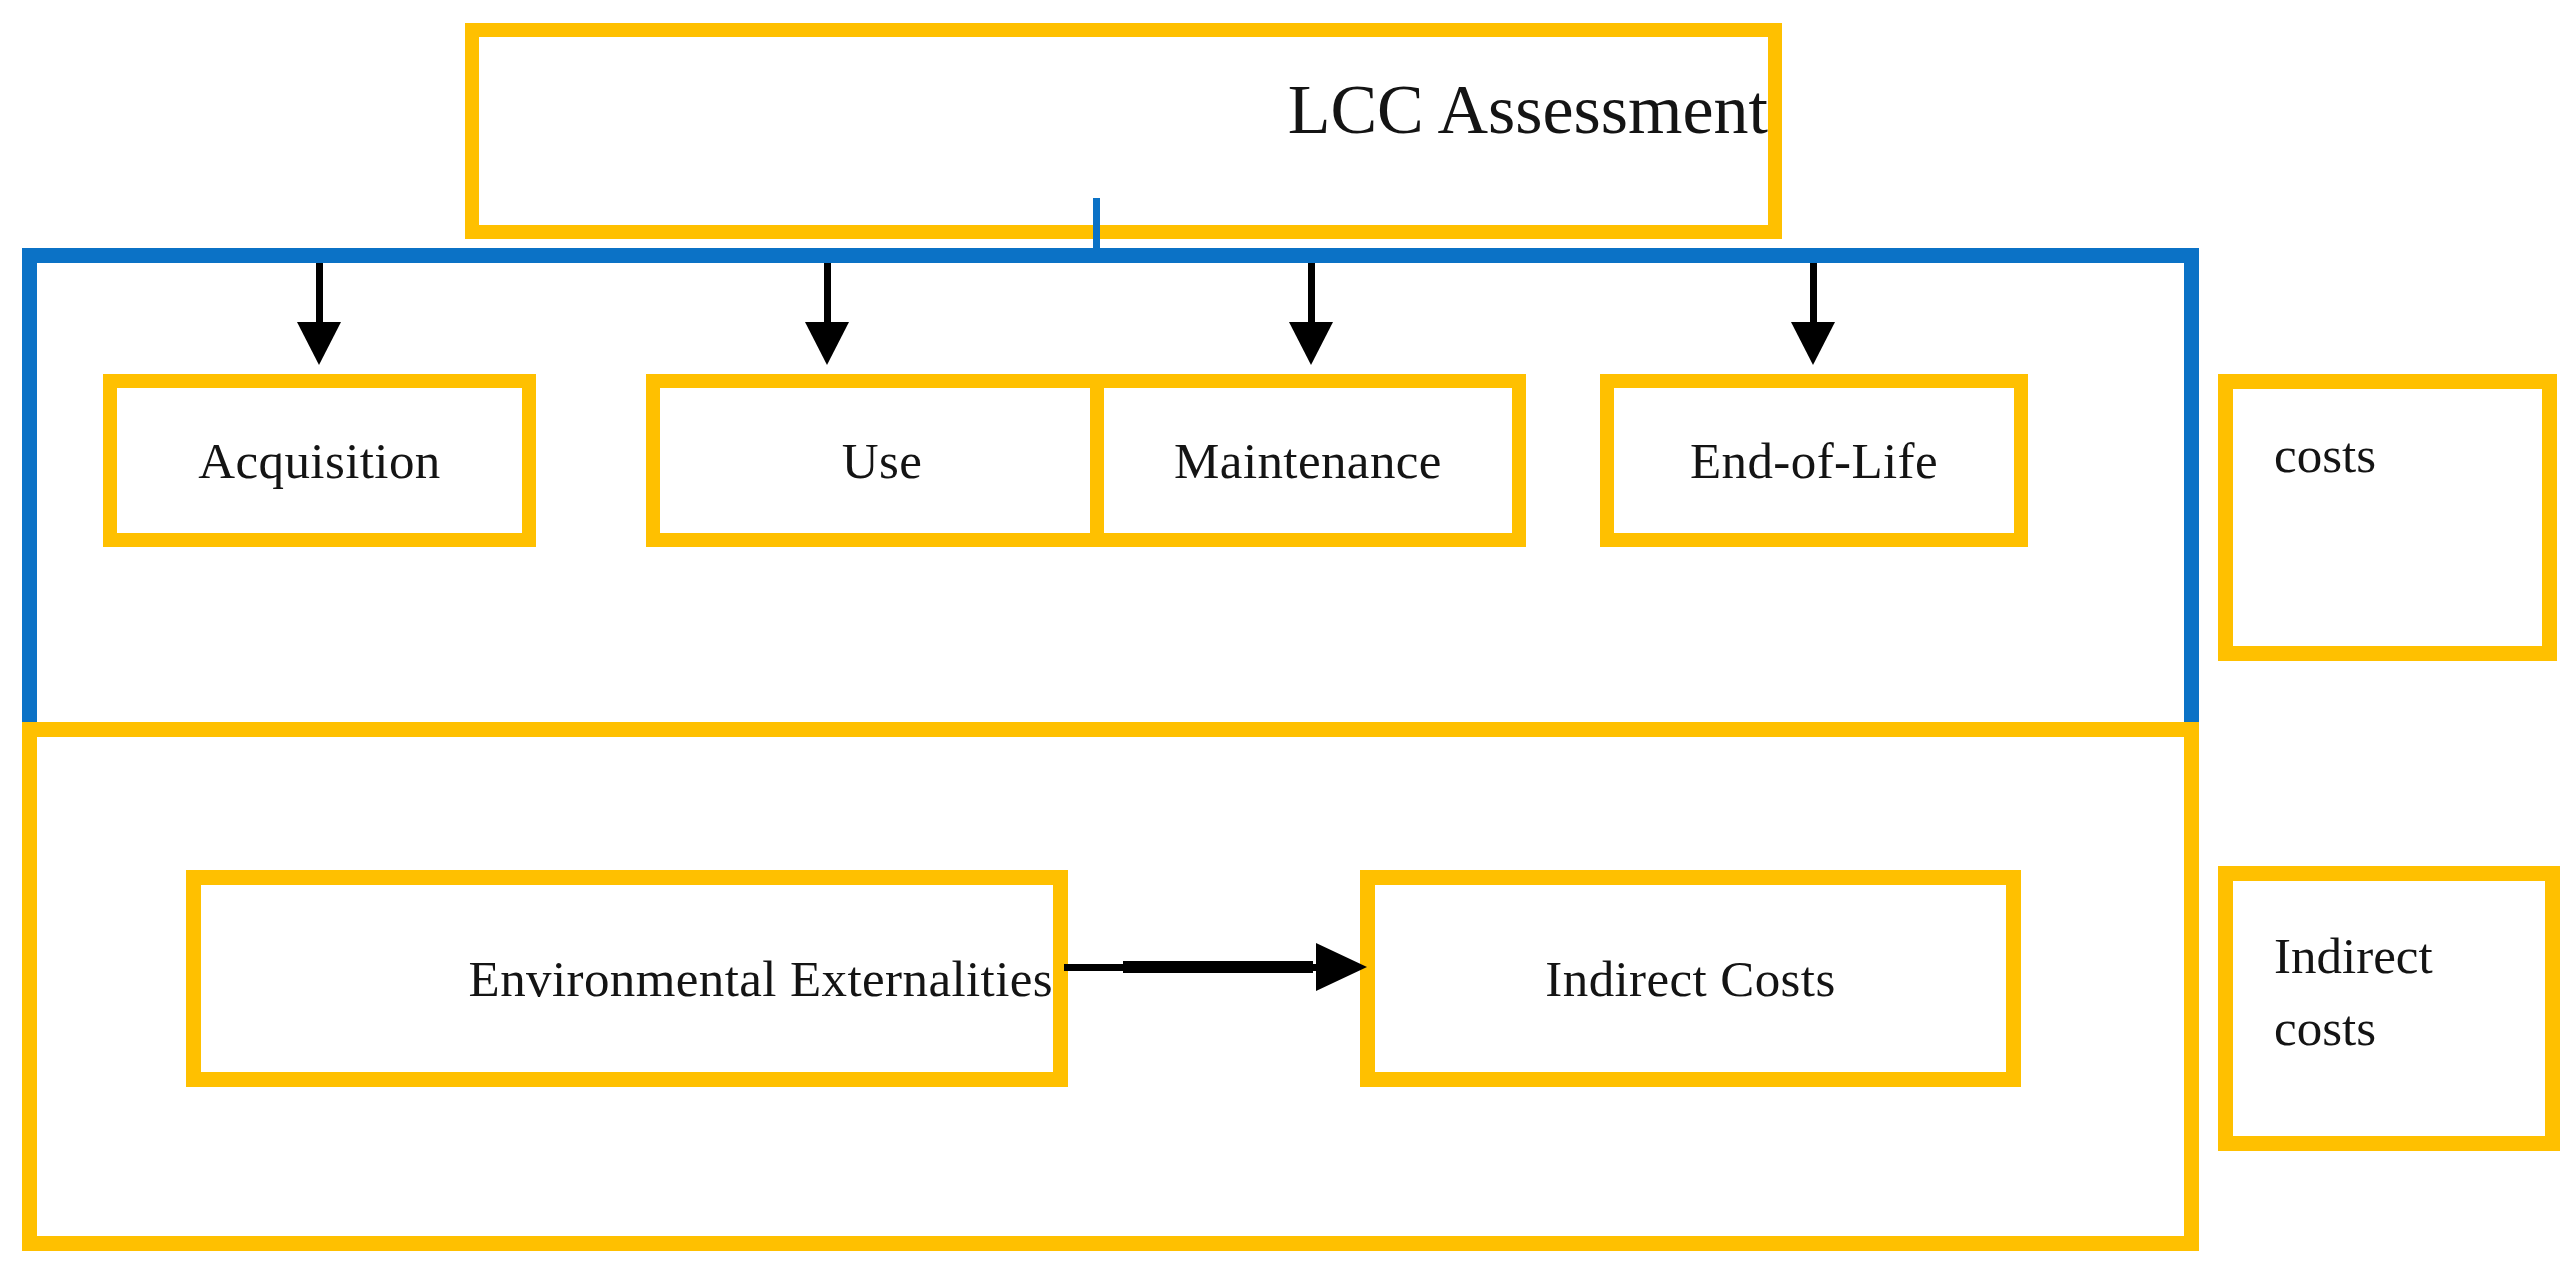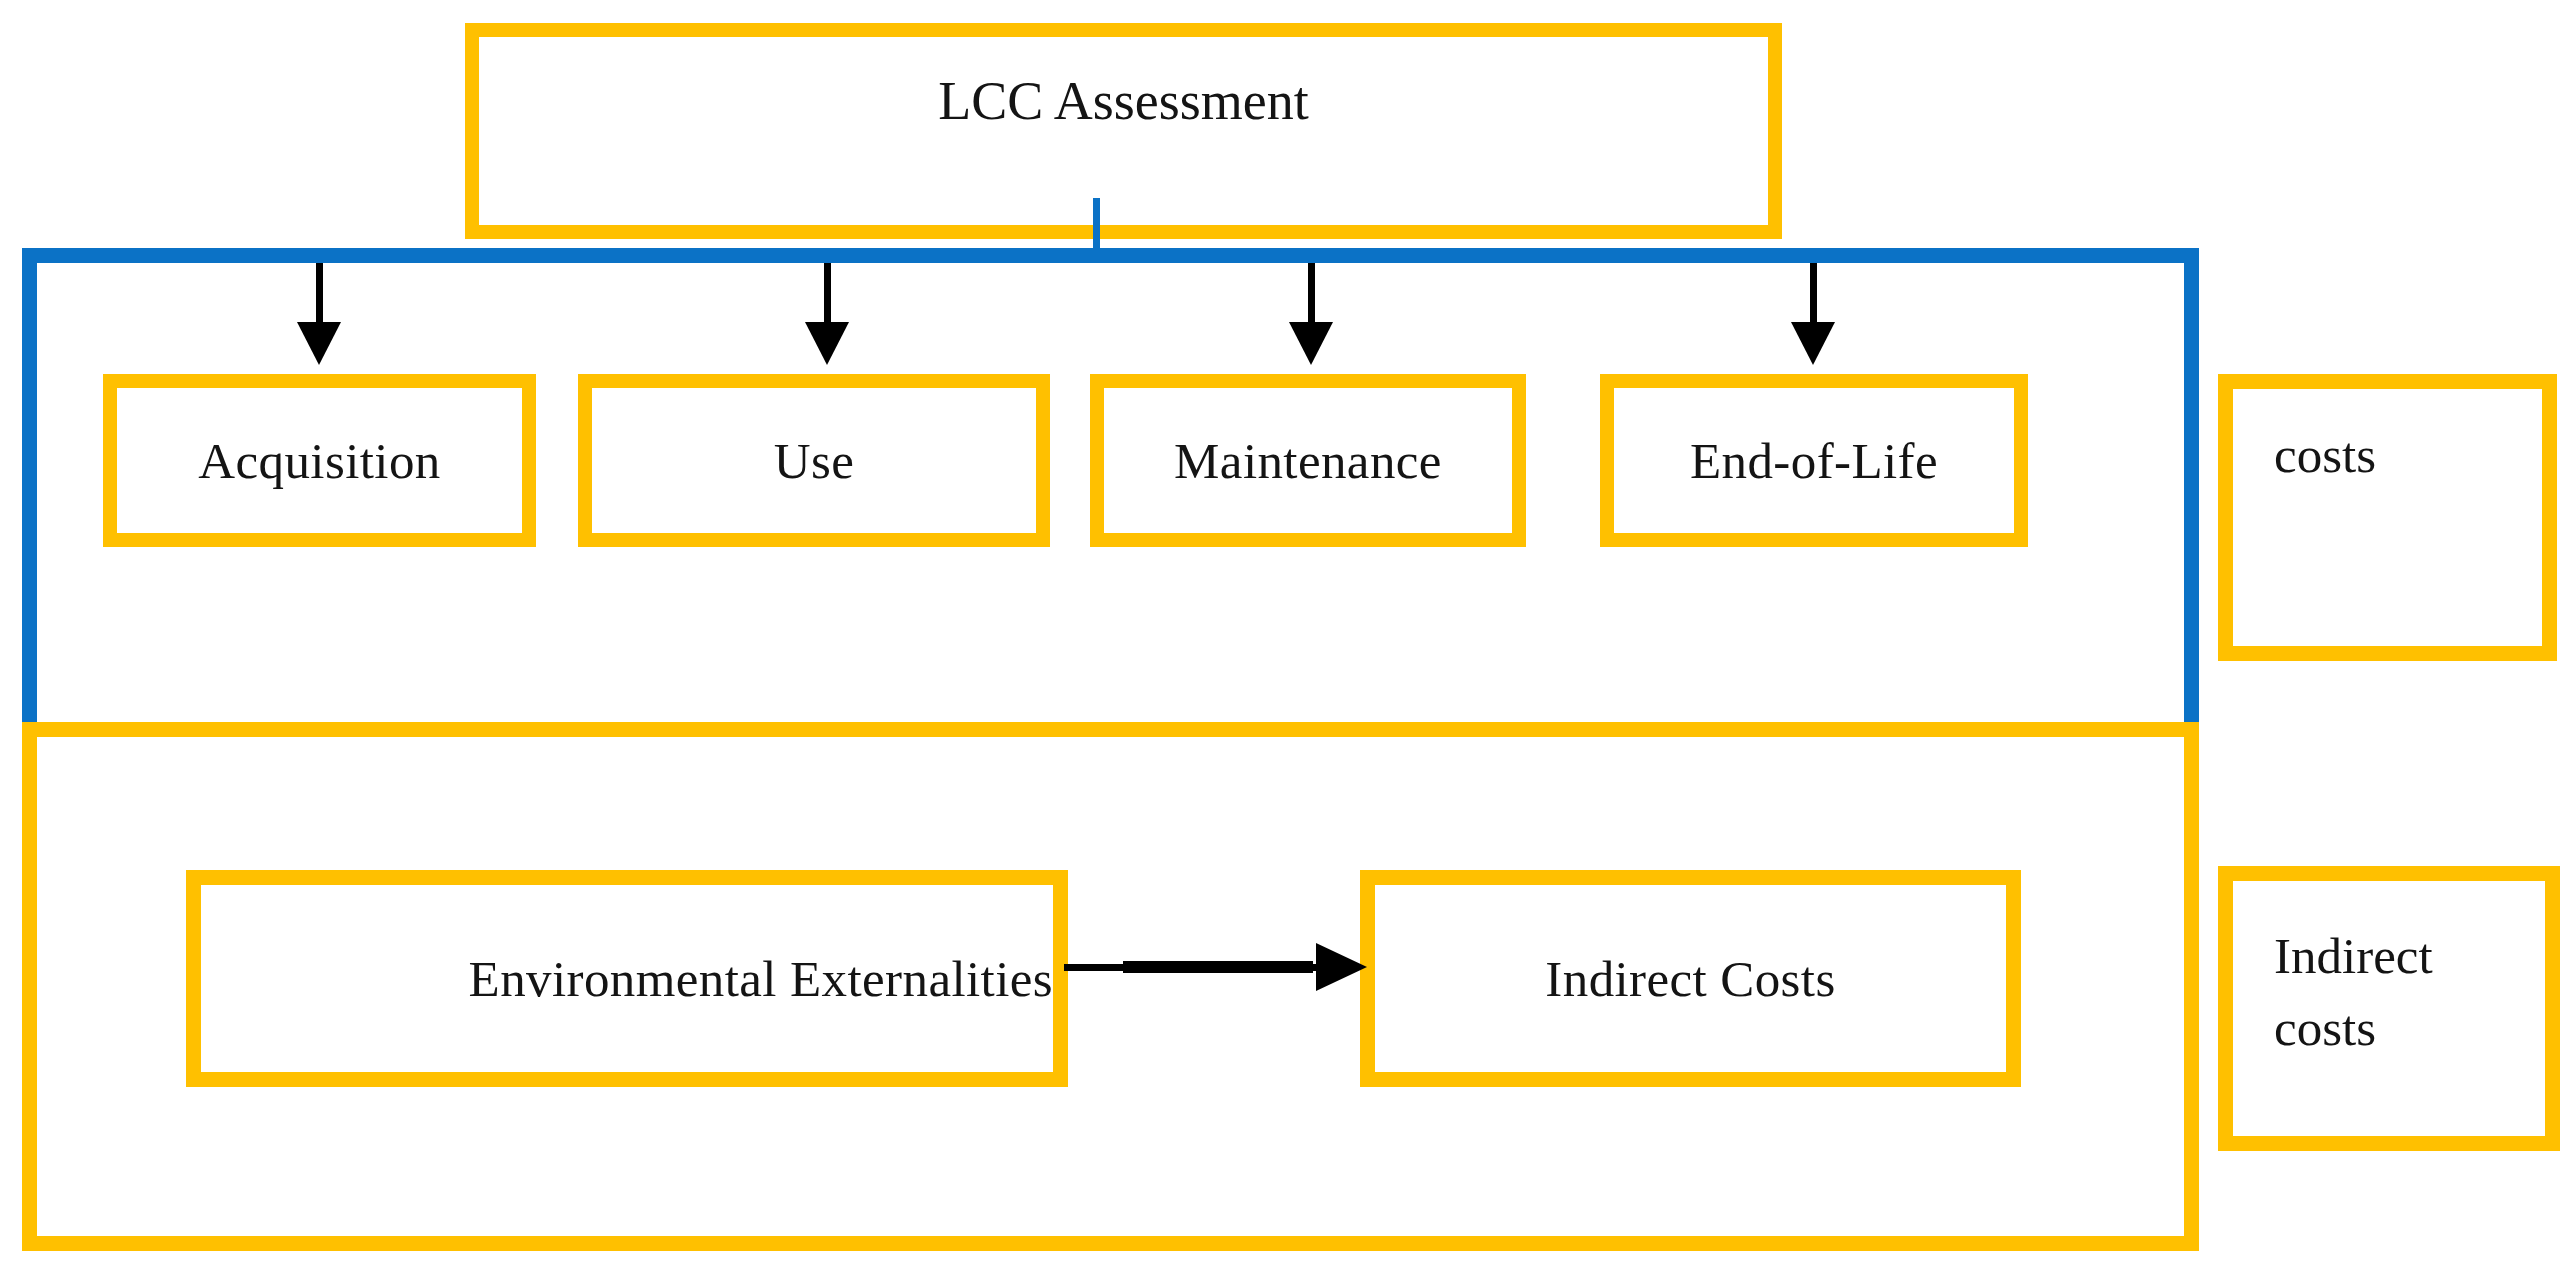--- a/index.html
+++ b/index.html
@@ -26,23 +26,23 @@
   }
   .label-center{
     display:flex;align-items:center;justify-content:center;
     text-align:center;
     font-size:51px;
     letter-spacing:0.4px;
   }
   
   #title-box{
     left:465px;top:23px;width:1317px;height:216px;
-    display:flex;justify-content:center;align-items:flex-start;
+    display:flex;justify-content:flex-end;align-items:flex-start;
     padding-top:33px;
-    font-size:54px;
+    font-size:70px;
     z-index:1;
   }
   
   #connector{
     position:absolute;left:1093px;top:198px;width:7.4px;height:59px;
     background:var(--blue);
     z-index:3;
   }
   
   #direct-section{
@@ -55,21 +55,21 @@
   
   #indirect-section{
     position:absolute;box-sizing:border-box;
     left:22px;top:722px;width:2177px;height:529px;
     border:15.5px solid var(--gold);
     background:transparent;
   }
   
   .phase{top:374px;height:173px;z-index:2;}
   #phase-acquisition{left:103px;width:433px;justify-content:center;}
-  #phase-use{left:578px;width:472px;}
+  #phase-use{left:646px;width:472px;}
   #phase-maintenance{left:1090px;width:436px;}
   #phase-endoflife{left:1600px;width:428px;}
   
   .down-arrow{position:absolute;z-index:2;}
   .down-arrow .shaft{
     position:absolute;top:0;left:19px;width:7.4px;height:62px;
     background:var(--black);
   }
   .down-arrow .head{
     position:absolute;top:59px;left:0;width:0;height:0;

